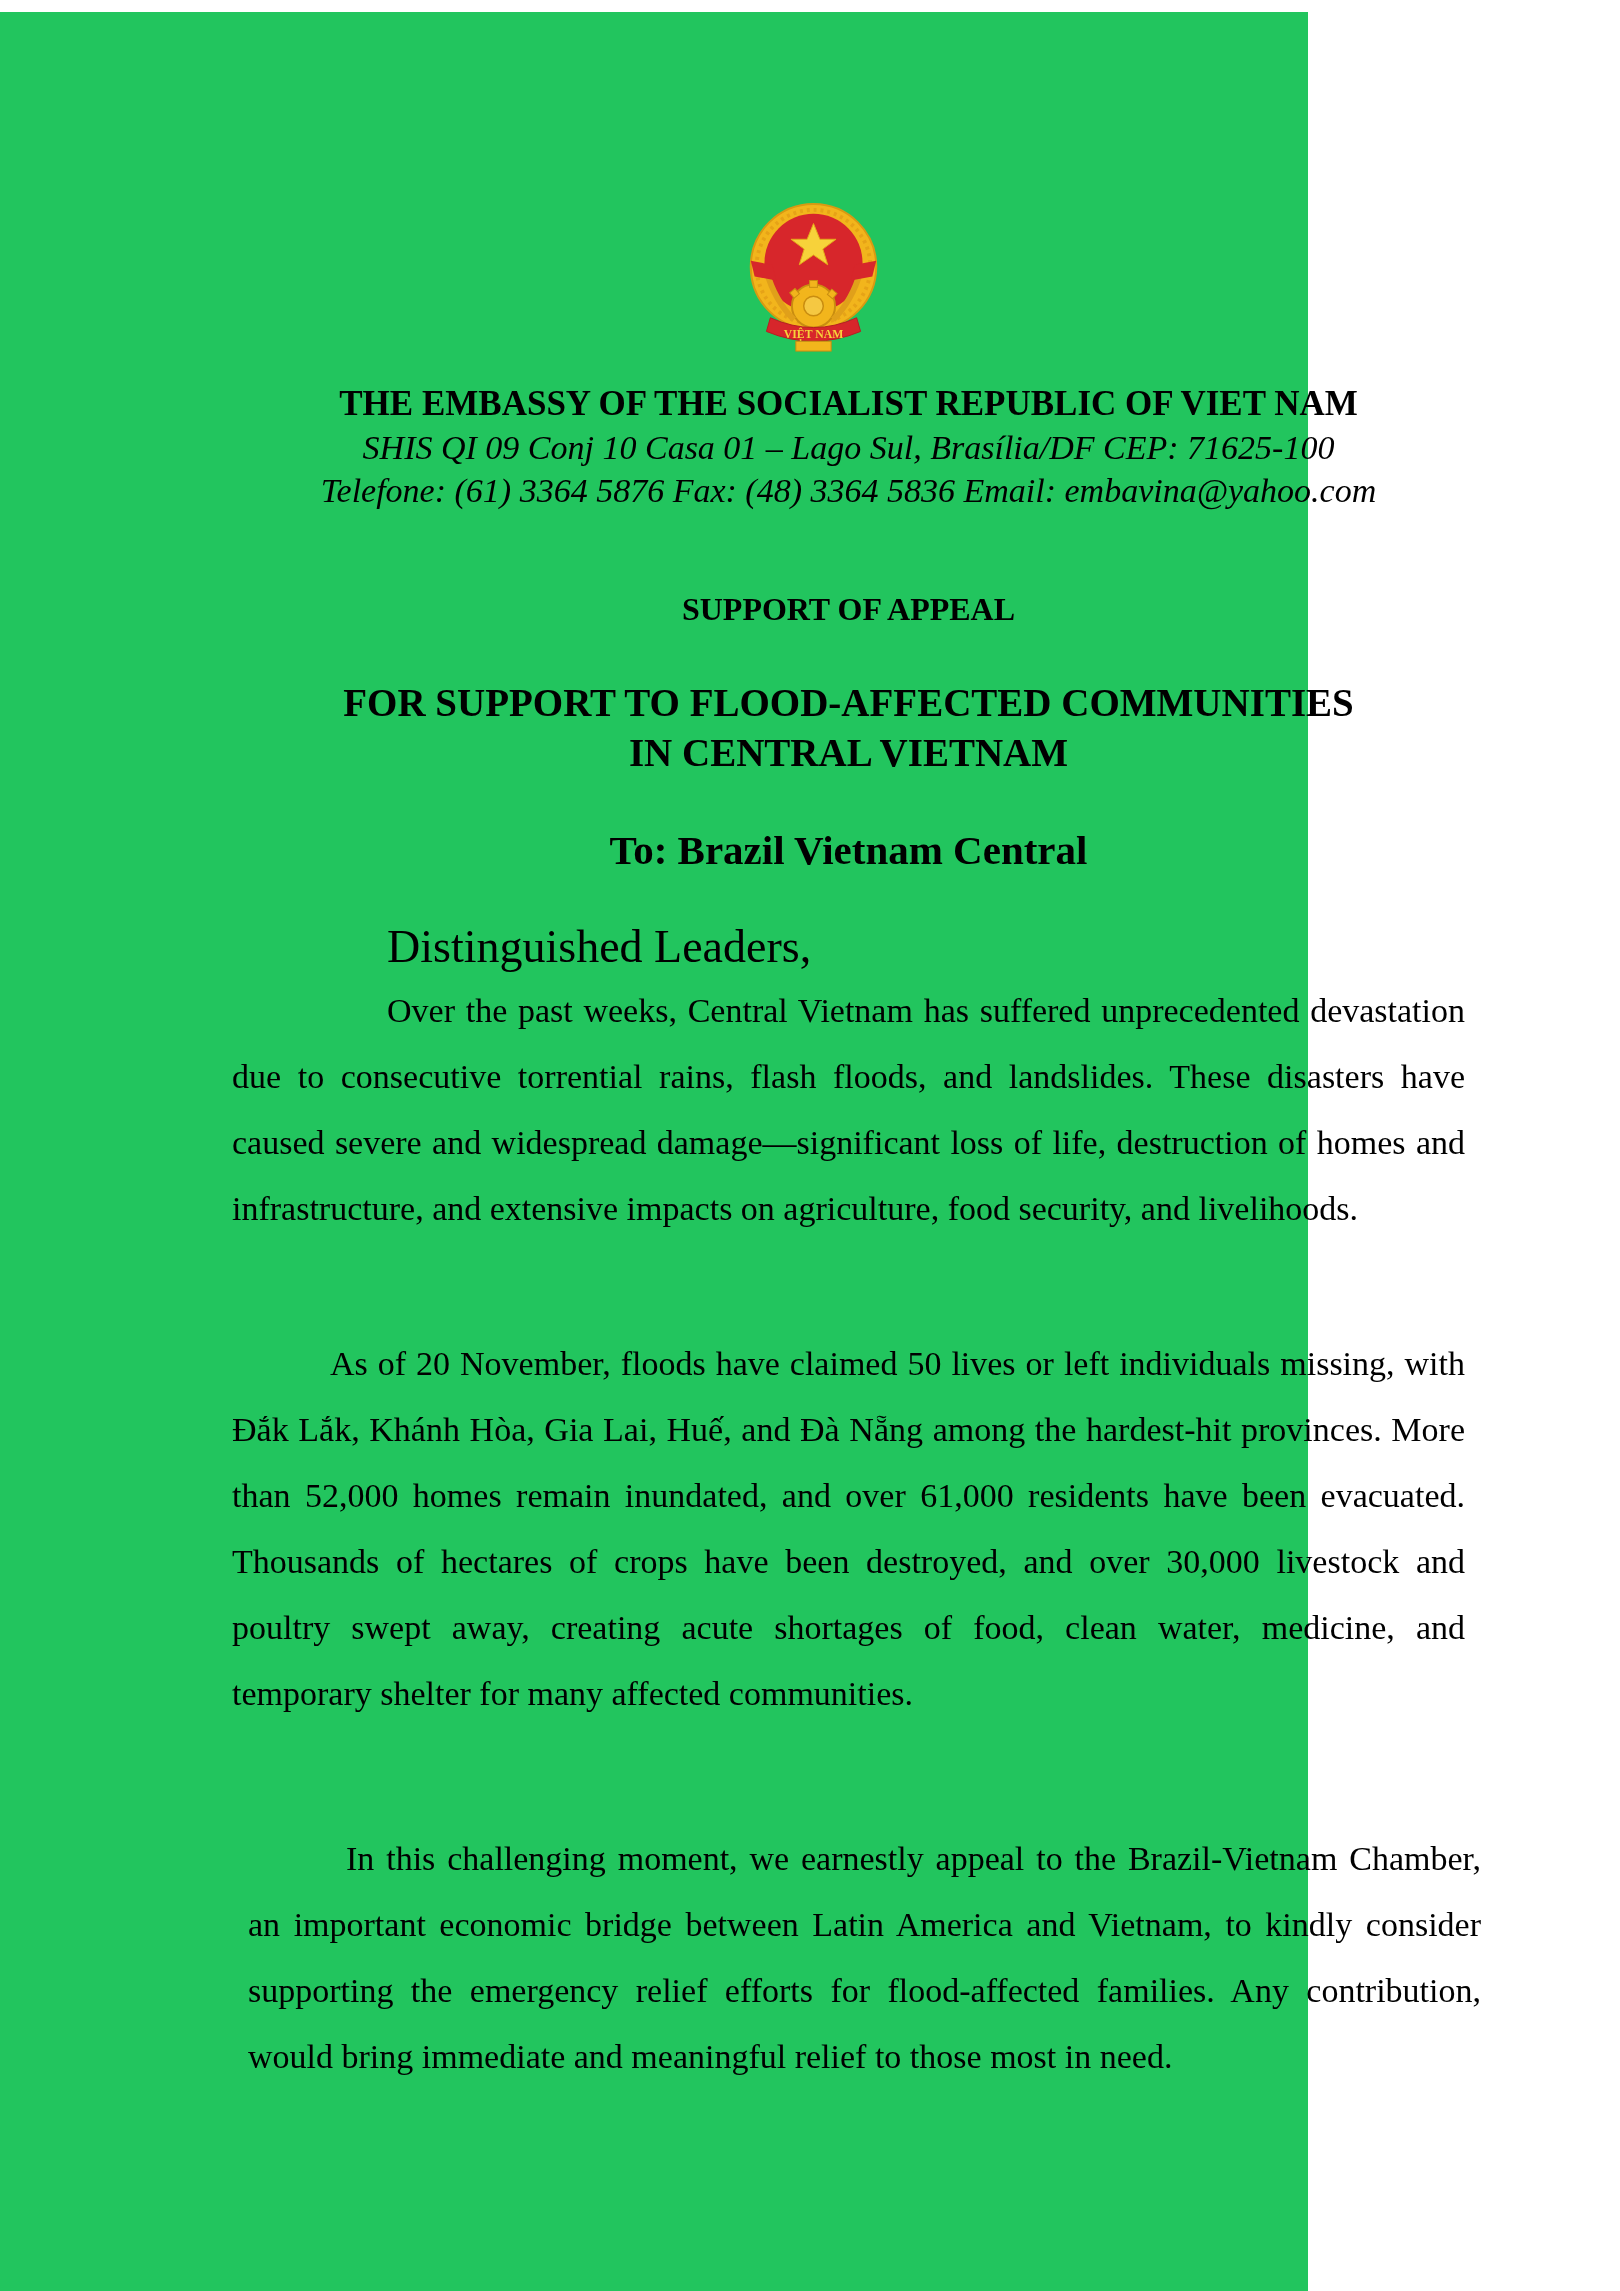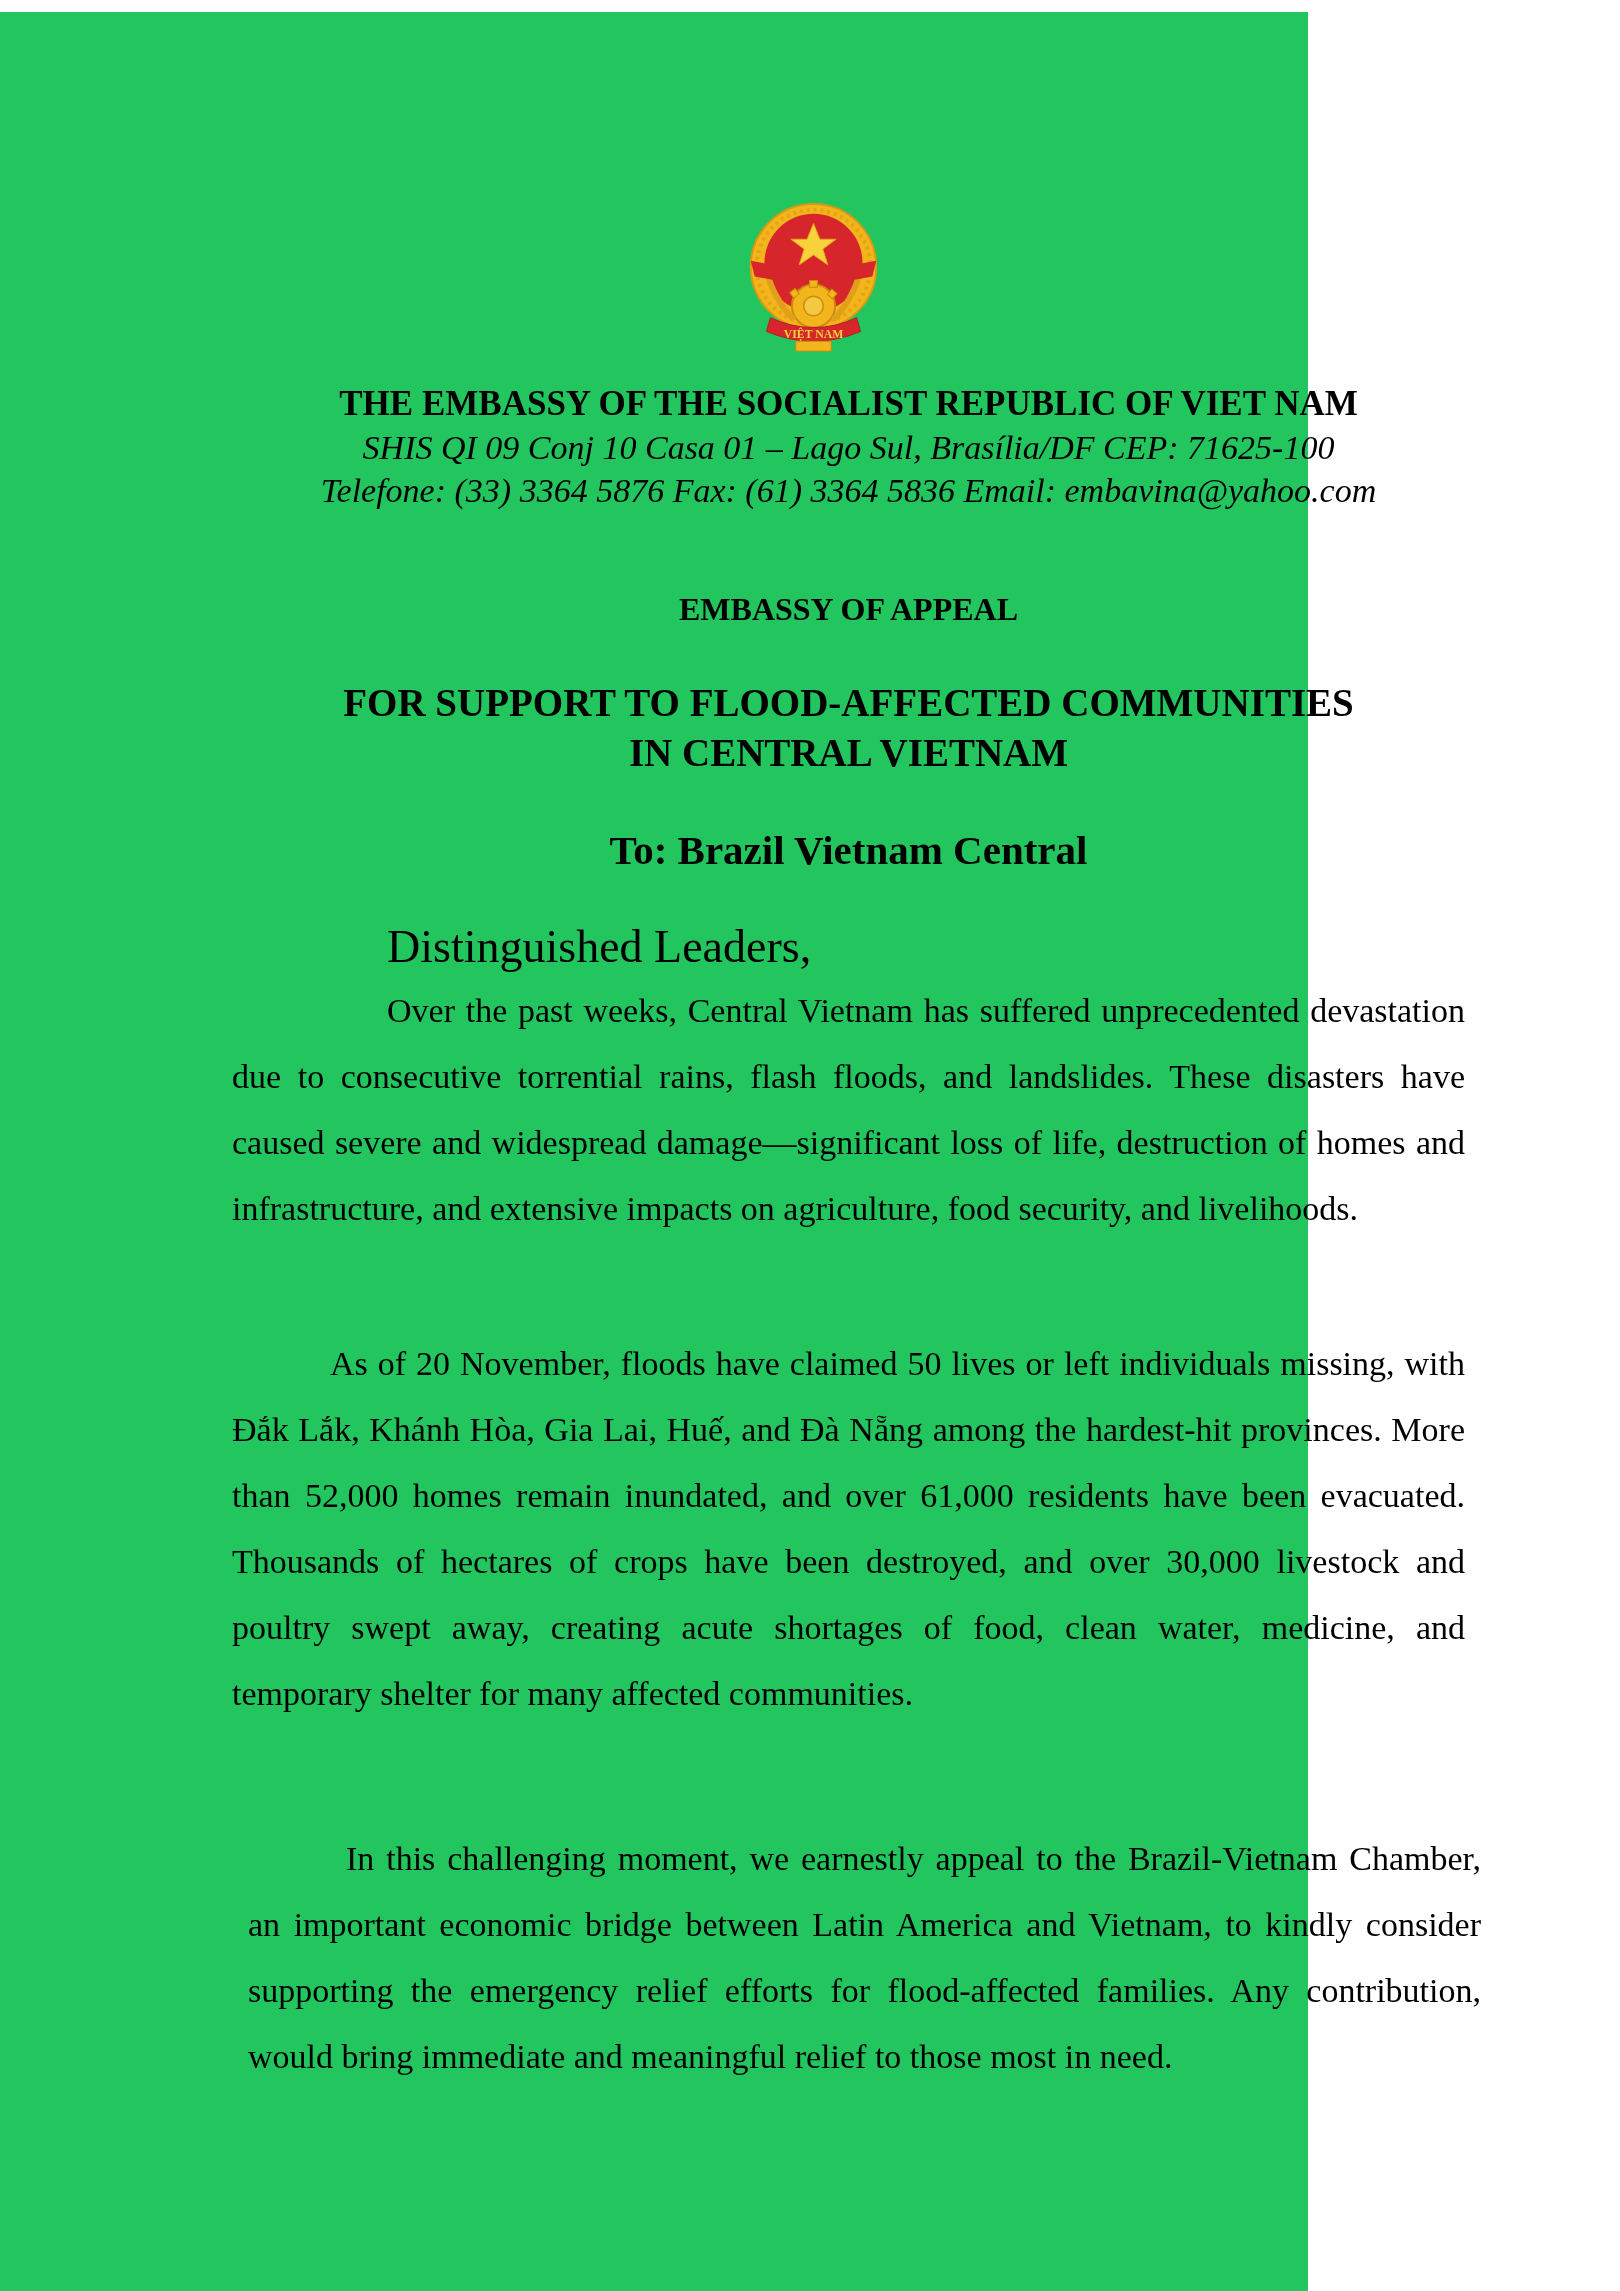--- a/index.html
+++ b/index.html
@@ -128,23 +128,23 @@
     <path d="M142,60 L120,64 L116,80 L138,76 Z" fill="#d7262b"></path>
 
     <path d="M34,118 Q78,138 122,118 L126,132 Q78,152 30,132 Z" fill="#d7262b" stroke="#b81d22" stroke-width="1"></path>
     <text x="78" y="139" text-anchor="middle" font-family="Liberation Serif, serif" font-size="12" font-weight="bold" fill="#f7d23a">VIỆT NAM</text>
 
     <rect x="60" y="142" width="36" height="10" fill="#f2b51c" stroke="#c98d10" stroke-width="1"></rect>
   </svg>
 
   <div class="center-line hdr-title">THE EMBASSY OF THE SOCIALIST REPUBLIC OF VIET NAM</div>
   <div class="center-line hdr-addr">SHIS QI 09 Conj 10 Casa 01 – Lago Sul, Brasília/DF CEP: 71625-100</div>
-  <div class="center-line hdr-contact">Telefone: (33) 3364 5876 Fax: (61) 3364 5836 Email: embavina@yahoo.com</div>
+  <div class="center-line hdr-contact">Telefone: (61) 3364 5876 Fax: (48) 3364 5836 Email: embavina@yahoo.com</div>
 
-  <div class="center-line letter-label">EMBASSY OF APPEAL</div>
+  <div class="center-line letter-label">SUPPORT OF APPEAL</div>
 
   <div class="center-line subject">
     <div>FOR SUPPORT TO FLOOD-AFFECTED COMMUNITIES</div>
     <div>IN CENTRAL VIETNAM</div>
   </div>
 
   <div class="center-line recipient">To: Brazil Vietnam Central</div>
 
   <div class="salutation">Distinguished Leaders,</div>
 

